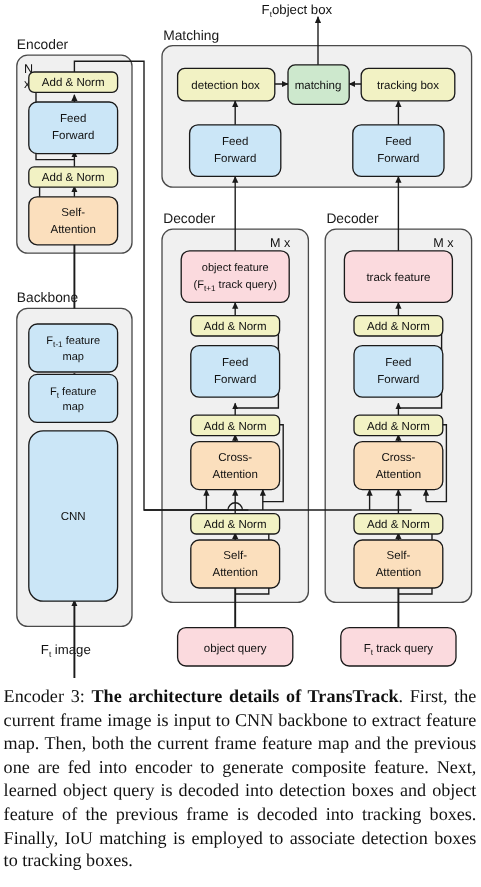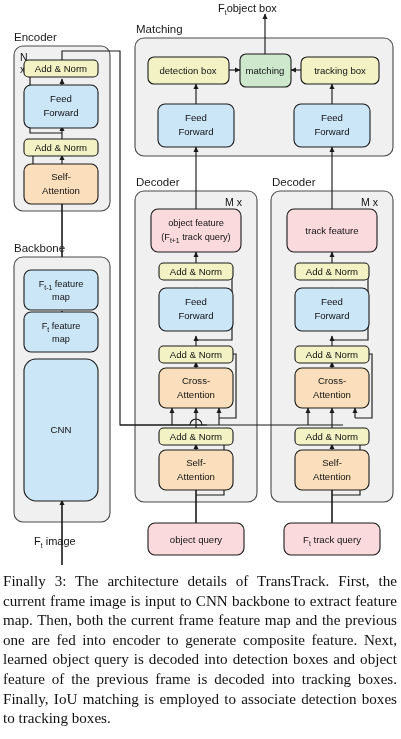--- a/index.html
+++ b/index.html
@@ -66,21 +66,21 @@
     width: 401px;
     padding: 0 4px 0 3px;
     font-family: "Liberation Serif", serif;
     font-size: 15.1px;
     line-height: 19.6px;
     color: #111111;
     text-align: justify;
     text-justify: inter-word;
     hyphens: manual;
   }
-  #caption b { font-weight: normal; }
+  #caption b { font-weight: bold; }
 </style>
 </head>
 <body>
 
 <div id="page">
 
   <div id="figure">
     <svg width="401" height="565" viewBox="0 0 401 565" xmlns="http://www.w3.org/2000/svg">
       <defs>
         <marker id="arrow" markerWidth="7" markerHeight="7" refX="5.2" refY="2.6" orient="auto" markerUnits="userSpaceOnUse">
@@ -338,17 +338,17 @@
       </g>
       <g>
         <rect x="284" y="523" width="96" height="32" rx="7" ry="7" fill="#fbdade" stroke="#1a1a1a" stroke-width="1.1"></rect>
         <text class="box-label" x="332" y="543"><tspan>F</tspan><tspan class="sub" dy="2.5">t</tspan><tspan dy="-2.5"> track query</tspan></text>
       </g>
 
     </svg>
   </div>
 
   <div id="caption">
-    <span>Finally 3:</span>
+    <span>Encoder 3:</span>
     <b>The architecture details of TransTrack</b><span>. First, the current frame image is input to CNN backbone to extract feature map. Then, both the current frame feature map and the previous one are fed into encoder to generate composite feature. Next, learned object query is decoded into detection boxes and object feature of the previous frame is decoded into tracking boxes. Finally, IoU matching is employed to associate detection boxes to tracking boxes.</span>
   </div>
 
 </div>
 
 </body></html>

